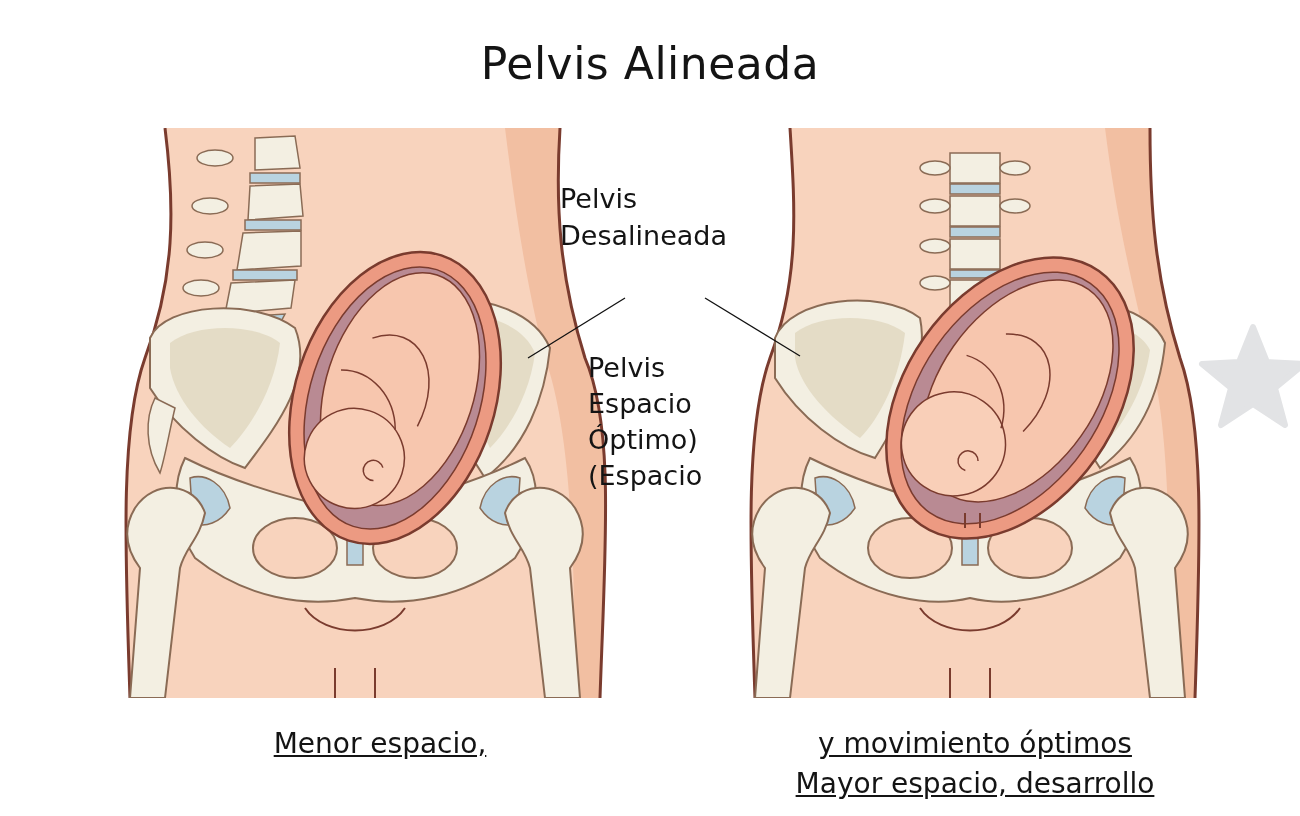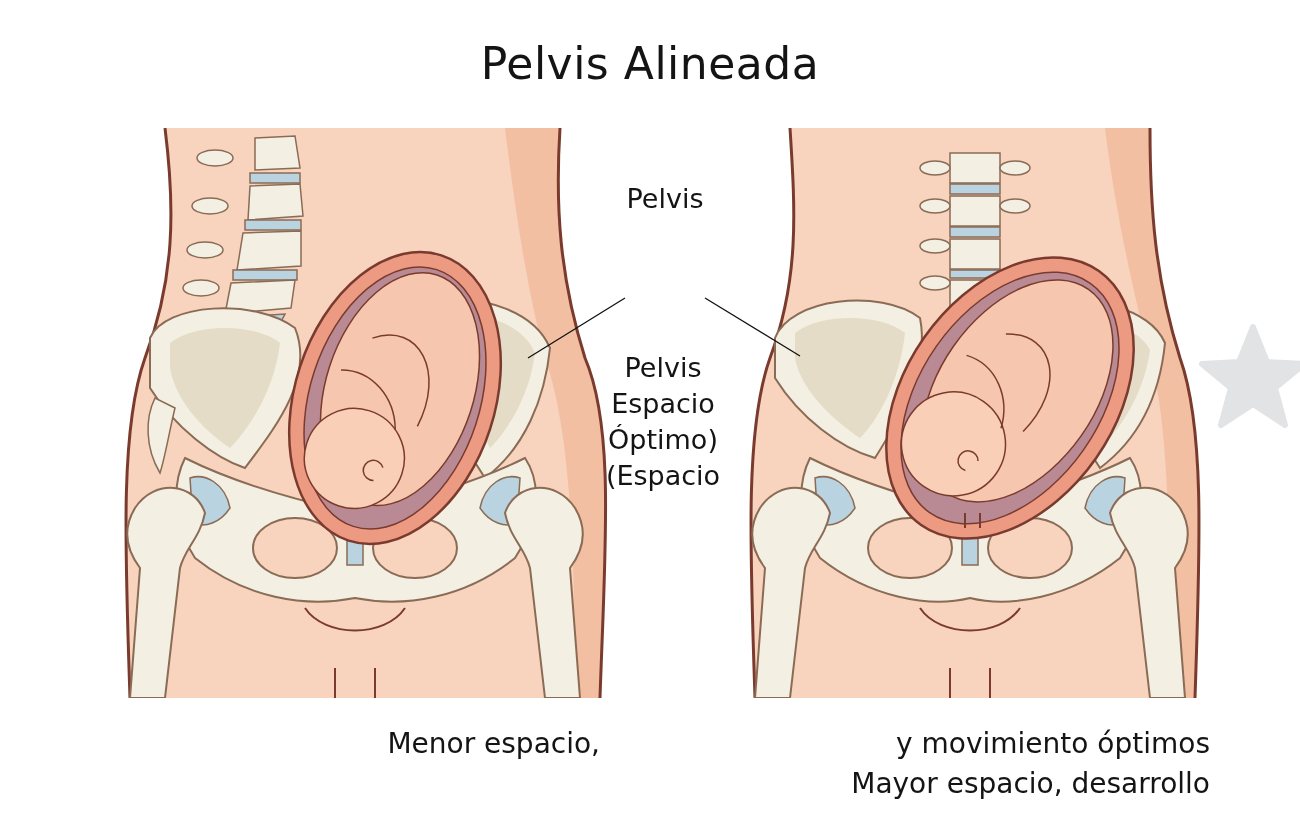--- a/index.html
+++ b/index.html
@@ -3,24 +3,24 @@
 <meta charset="utf-8">
 <style>
   html, body { margin:0; padding:0; background:#ffffff; }
   body { width:1300px; height:816px; position:relative; overflow:hidden;
          font-family:"DejaVu Sans","Liberation Sans",sans-serif; color:#111; }
   .title { position:absolute; left:0; width:1300px; top:38px; text-align:center;
            font-size:44px; font-weight:400; letter-spacing:0.5px; color:#141414; }
   .panel { position:absolute; top:128px; }
   .panel-left { left:105px; width:520px; height:570px; }
   .panel-right { left:740px; width:470px; height:570px; }
-  .label-block { position:absolute; text-align:center; font-size:27px; line-height:37px; color:#141414; }
+  .label-block { position:absolute; font-size:27px; line-height:37px; color:#141414; }
   .lbl-mis { left:560px; top:180px; width:210px; }
   .lbl-ali { left:588px; top:350px; width:150px; line-height:36px; }
-  .caption { position:absolute; text-align:right; font-size:28px; line-height:40px; color:#141414; }
+  .caption { position:absolute; text-align:center; font-size:28px; line-height:40px; color:#141414;text-decoration:underline; }
   .cap-left { left:160px; width:440px; top:724px; }
   .cap-right { left:740px; width:470px; top:724px; }
   .leader { position:absolute; left:0; top:0; width:1300px; height:816px; pointer-events:none; }
   .star { position:absolute; left:1198px; top:322px; width:110px; height:115px; }
 </style>
 </head>
 <body>
 
 <div class="title">Pelvis Alineada</div>
 
@@ -132,20 +132,21 @@
   </svg>
 </div>
 
 <svg class="leader">
   <line x1="625" y1="298" x2="528" y2="358" stroke="#111" stroke-width="1.3"></line>
   <line x1="705" y1="298" x2="800" y2="356" stroke="#111" stroke-width="1.3"></line>
 </svg>
 
 <div class="label-block lbl-mis">
   <div>Pelvis</div>
+  <div>Desalineada</div>
 </div>
 
 <div class="label-block lbl-ali">
   <div>Pelvis</div>
   <div>Espacio</div>
   <div>Óptimo)</div>
   <div>(Espacio</div>
 </div>
 
 <div class="caption cap-left">

